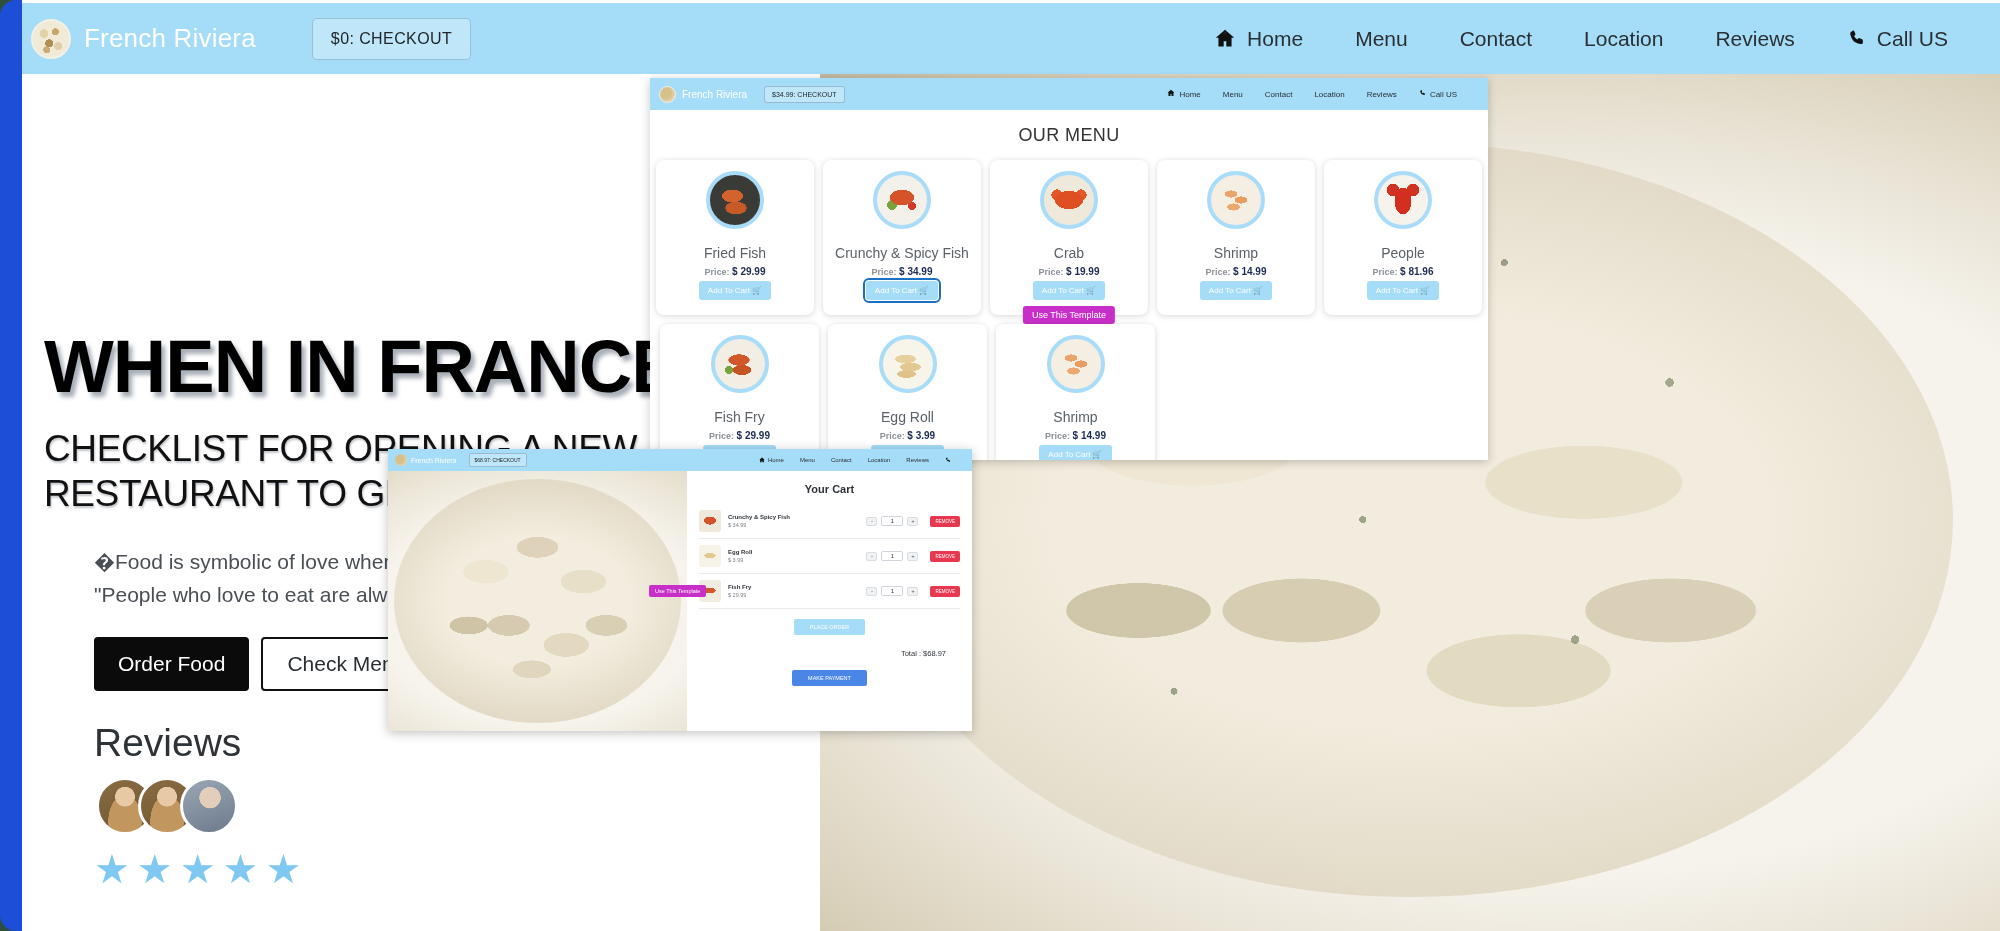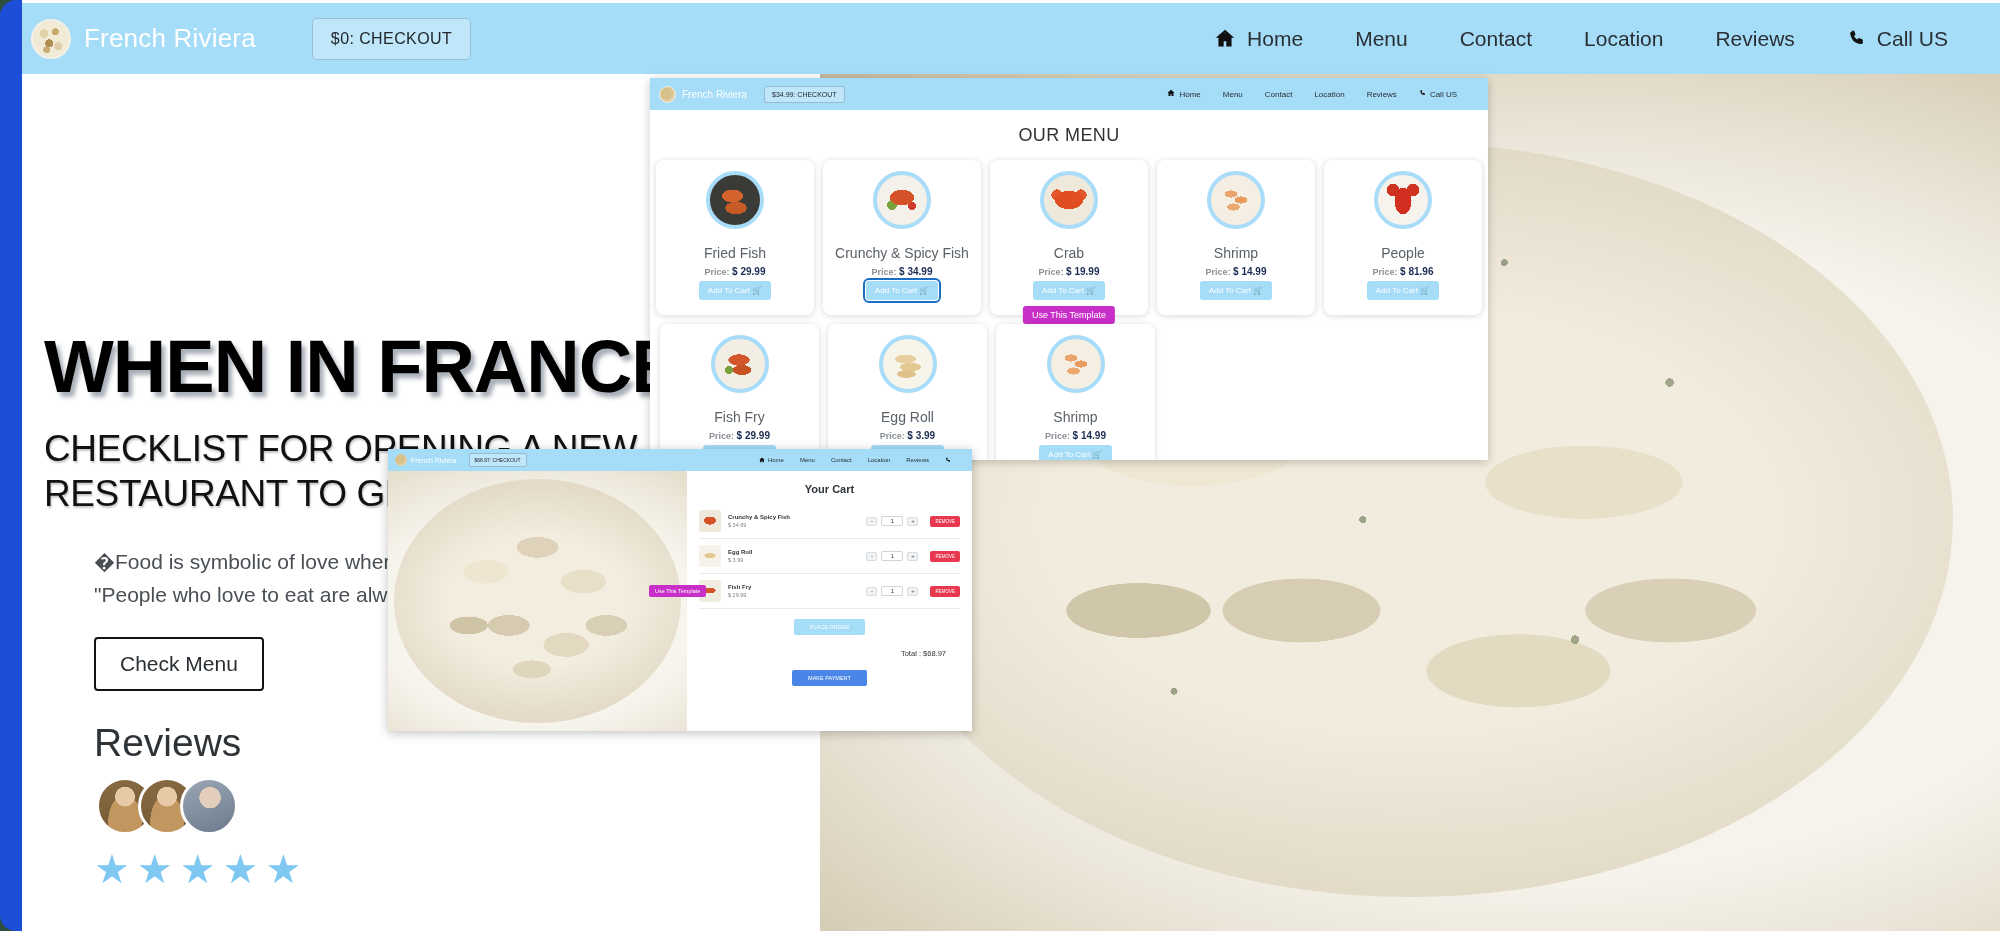--- a/index.html
+++ b/index.html
@@ -328,20 +328,21 @@
     <div class="hero-wrap">
       <div class="hero-photo"></div>
       <div class="hero-text">
         <h1 class="headline">WHEN IN FRANCE,</h1>
         <h2 class="subhead">CHECKLIST FOR OPENING A NEW RESTAURANT TO GET YOU STARTED!</h2>
         <div class="quote">
           <div>�Food is symbolic of love when words are inadequate.�</div>
           <div>"People who love to eat are always the best people."</div>
         </div>
         <div class="cta-row">
+          <button class="btn-dark">Order Food</button>
           <button class="btn-light">Check Menu</button>
         </div>
         <div class="reviews-h">Reviews</div>
         <div class="avatars">
           <div class="av av1"></div>
           <div class="av av2"></div>
           <div class="av av3"></div>
         </div>
         <div class="stars">
           <span>★</span>

